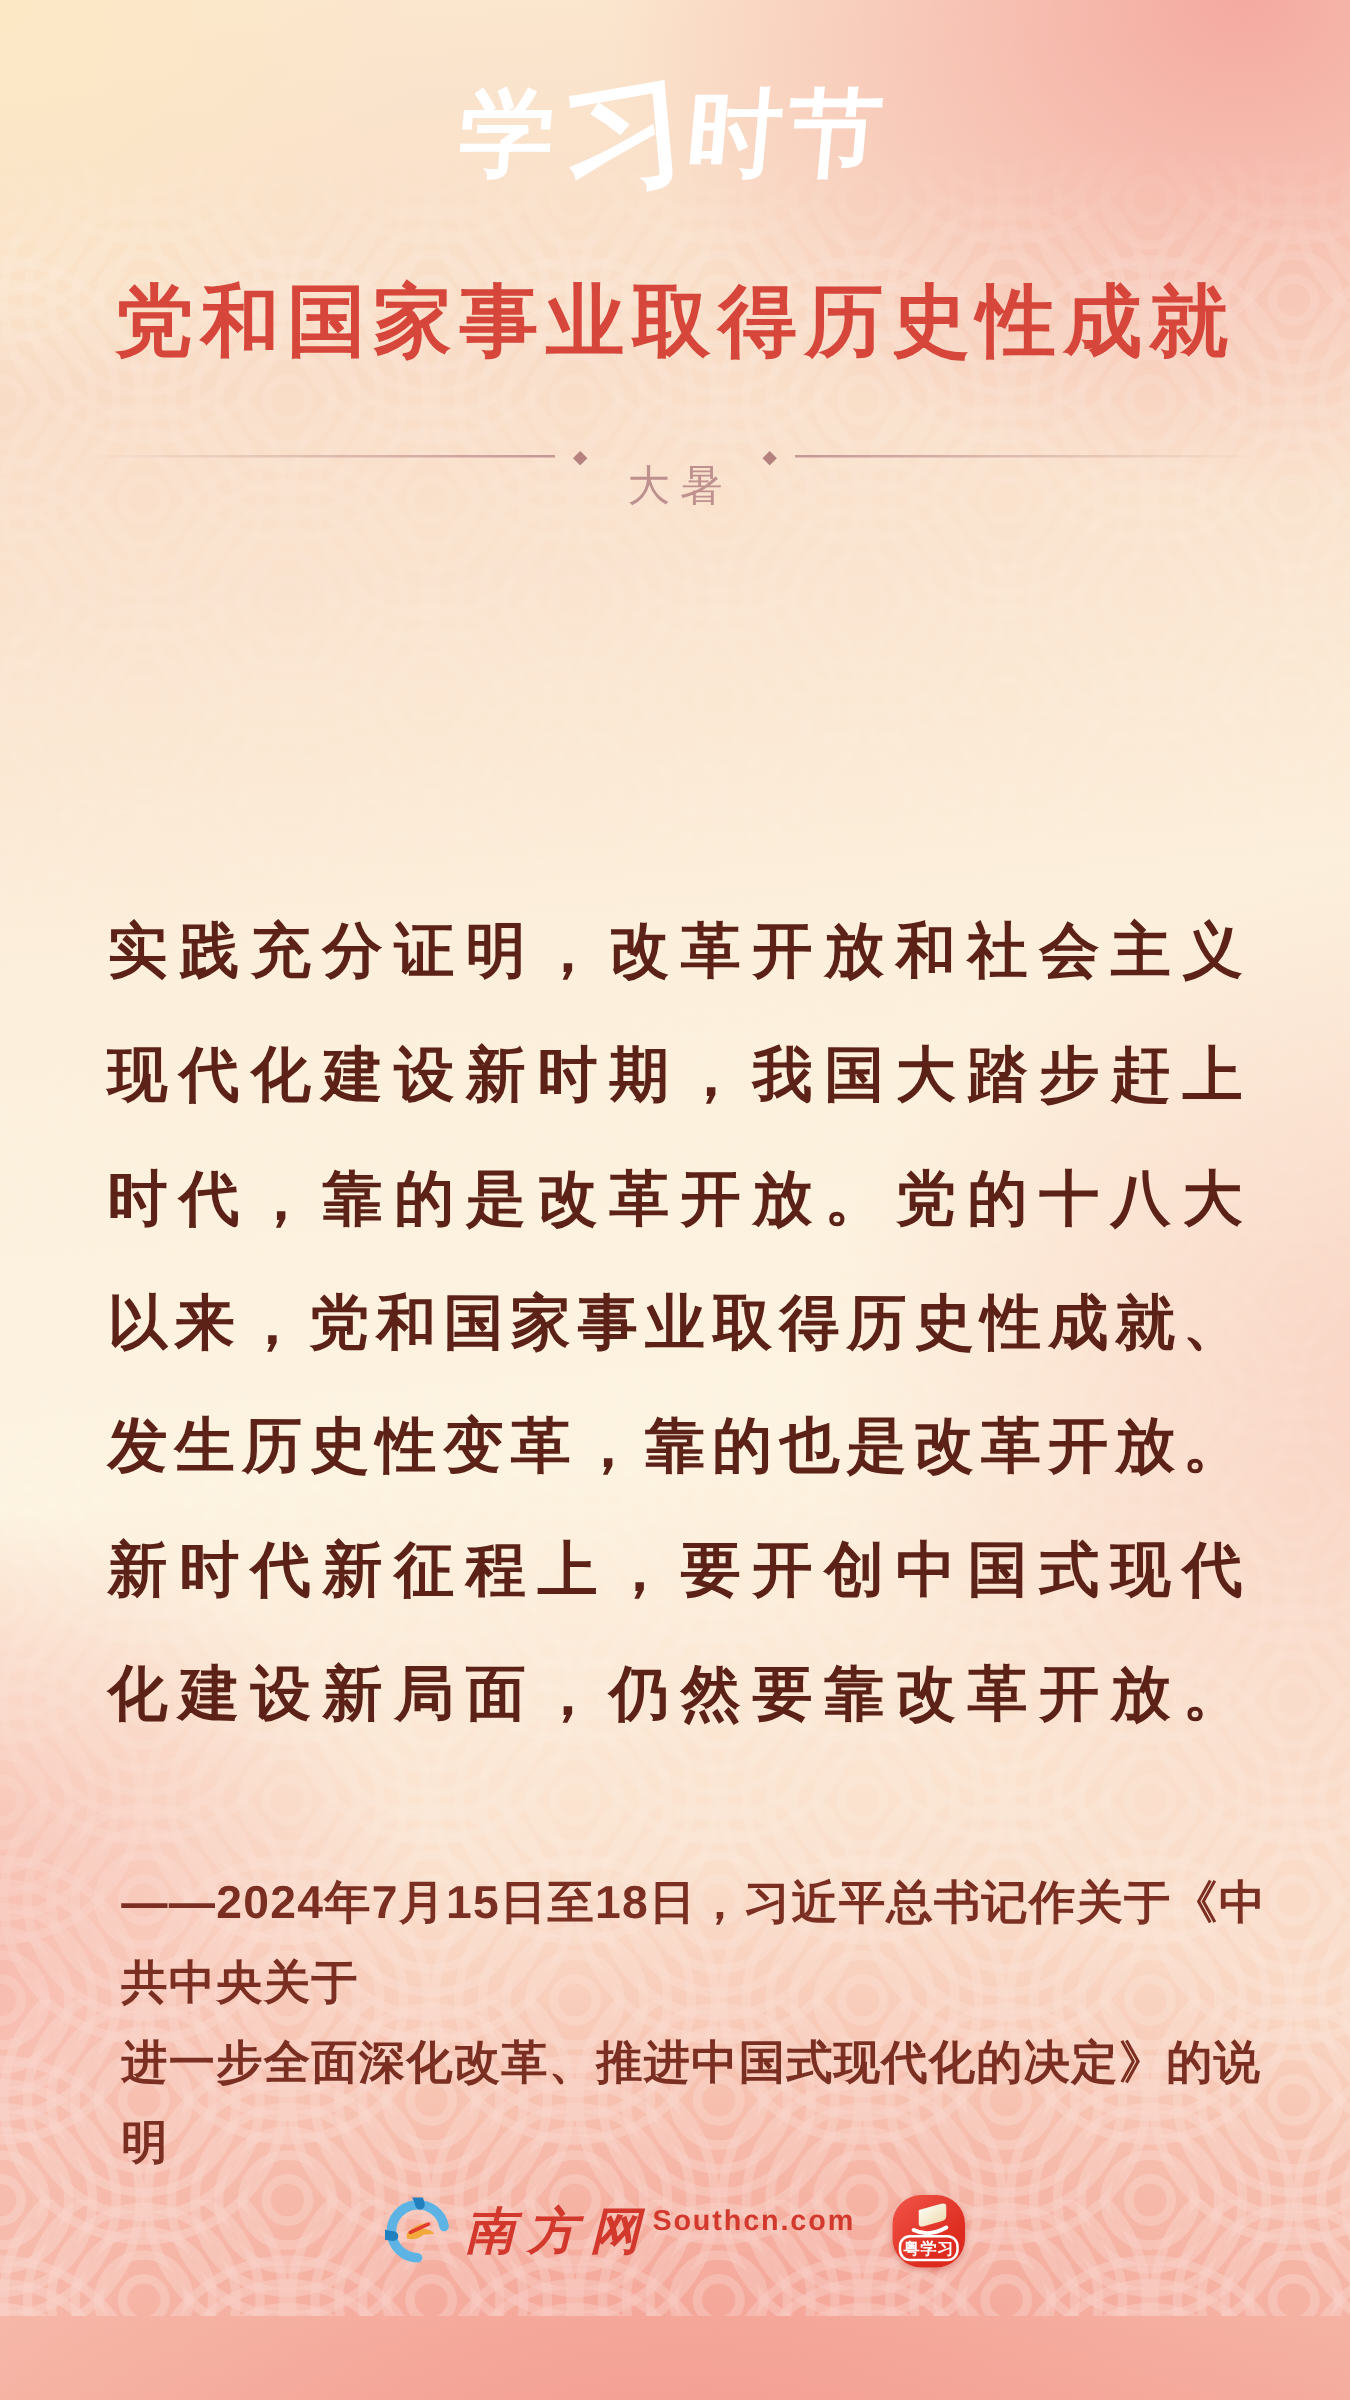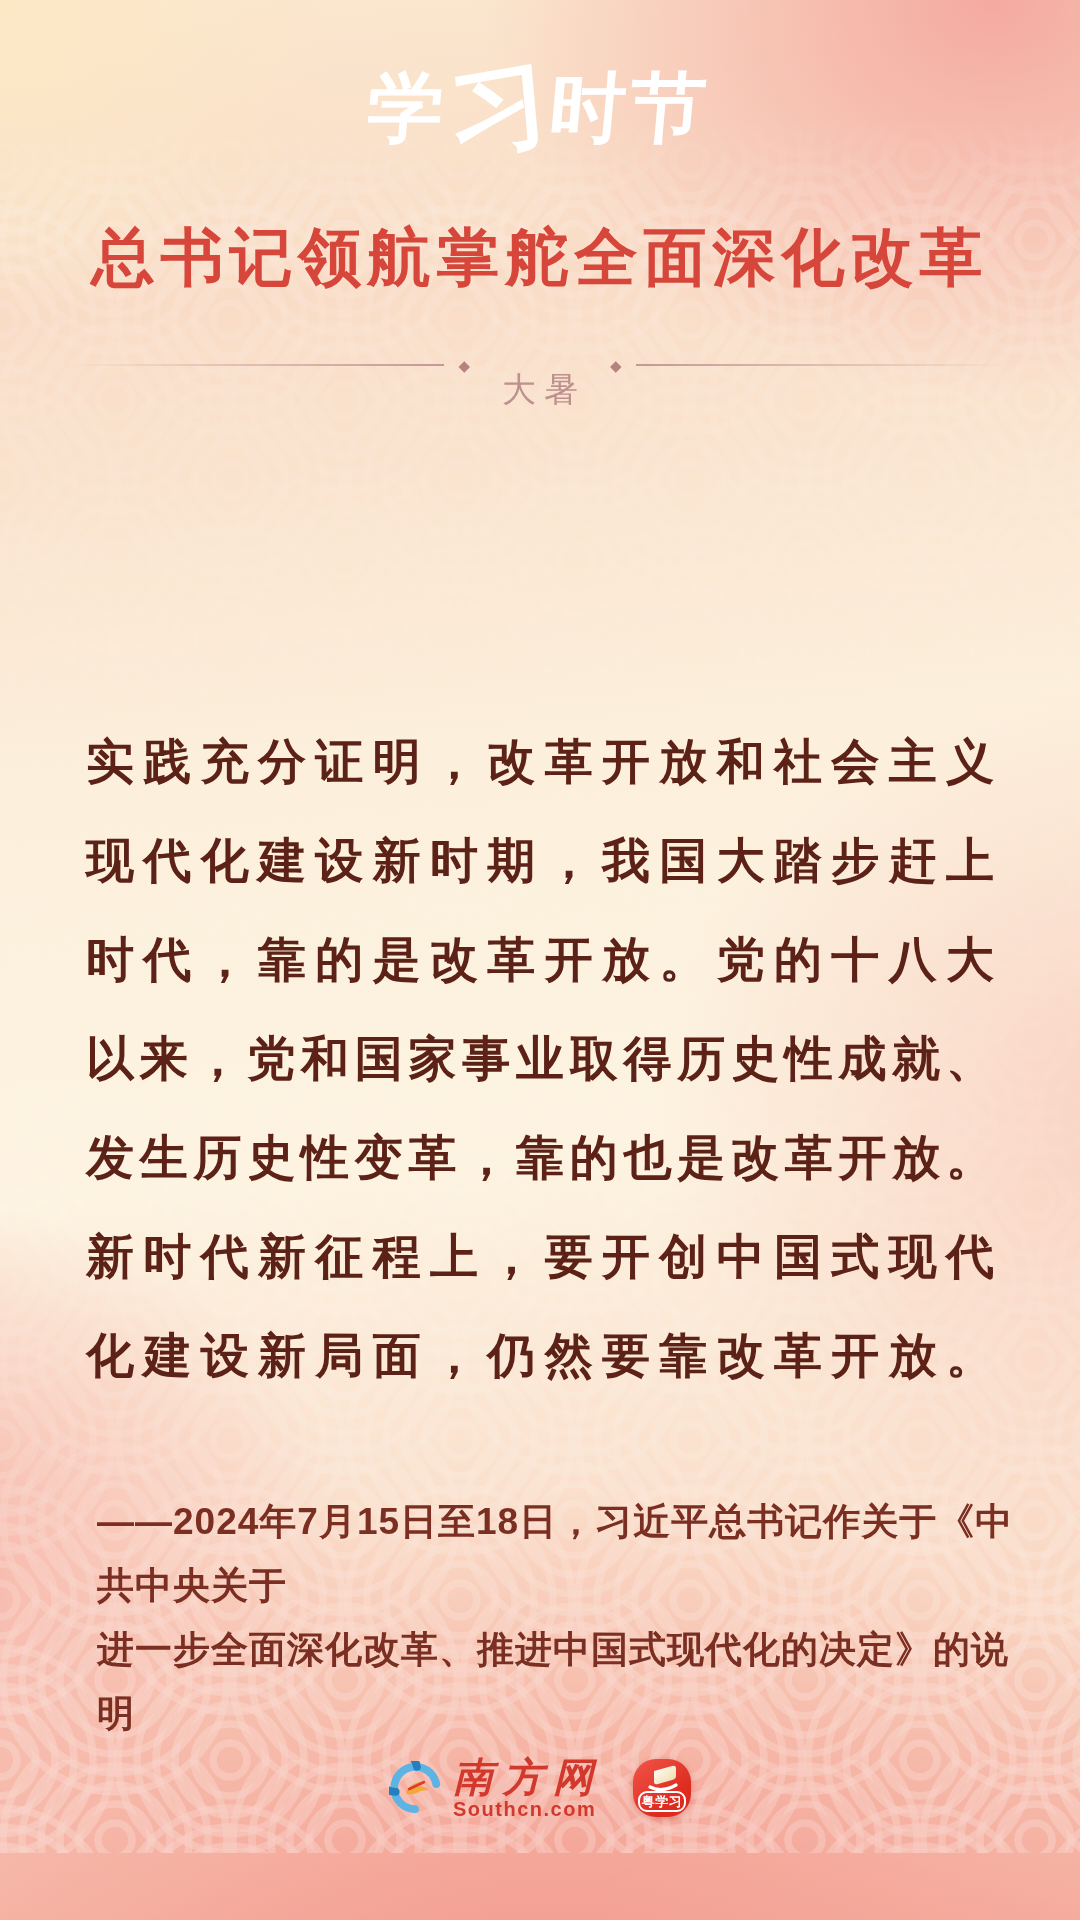--- a/index.html
+++ b/index.html
@@ -56,23 +56,23 @@
   }
   
   .attribution{
     position:absolute;top:1490px;left:85px;width:918px;
     font-size:37px;line-height:64px;color:#7a2f22;font-weight:600;
     white-space:pre-line;letter-spacing:1px;margin-left:12px;
   }
   
   .footer{position:absolute;top:1756px;left:0;right:0;display:flex;justify-content:center;align-items:center;gap:30px;}
   .southcn{display:flex;align-items:center;gap:10px;}
-  .southcn-text{display:flex;flex-direction:column;align-items:flex-start;}
+  .southcn-text{display:flex;flex-direction:row;align-items:flex-start;}
   .southcn-name{font-size:40px;font-weight:900;color:#d2382c;letter-spacing:10px;line-height:1.05;font-style:italic;}
-  .southcn-domain{font-size:20px;font-weight:700;color:#d2382c;letter-spacing:1.5px;line-height:1.1;}
+  .southcn-domain{font-size:23px;font-weight:700;color:#d2382c;letter-spacing:1.5px;line-height:1.1;}
   .appicon{
     position:relative;width:58px;height:58px;border-radius:23px;
     background:linear-gradient(140deg,#f25549 0%,#dd2b1f 70%);
     box-shadow:0 2px 6px rgba(170,40,30,.35);
   }
   .appicon .glyph{position:absolute;top:4px;left:9px;}
   .appicon .applabel{
     position:absolute;left:5px;right:5px;bottom:5px;height:17px;
     border:2px solid #ffffff;border-radius:9px;
     color:#ffffff;font-size:13px;line-height:17px;text-align:center;font-weight:700;letter-spacing:.5px;
@@ -140,21 +140,21 @@
     </defs>
     <rect width="1080" height="1853" fill="url(#sgh)" opacity="0.45"></rect>
   </svg>
 
   <div class="brand">
     <span class="p1">学</span>
     <span class="p2">习</span>
     <span class="p3">时节</span>
   </div>
 
-  <div class="title">总书记领航掌舵全面深化改革</div>
+  <div class="title">党和国家事业取得历史性成就</div>
 
   <div class="divider">
     <span class="dl"></span>
     <span class="diamond">◆</span>
     <span class="term">大暑</span>
     <span class="diamond">◆</span>
     <span class="dr"></span>
   </div>
 
 

